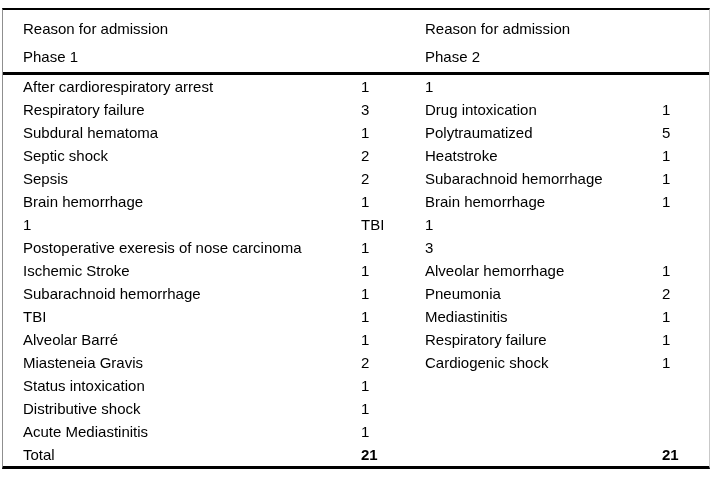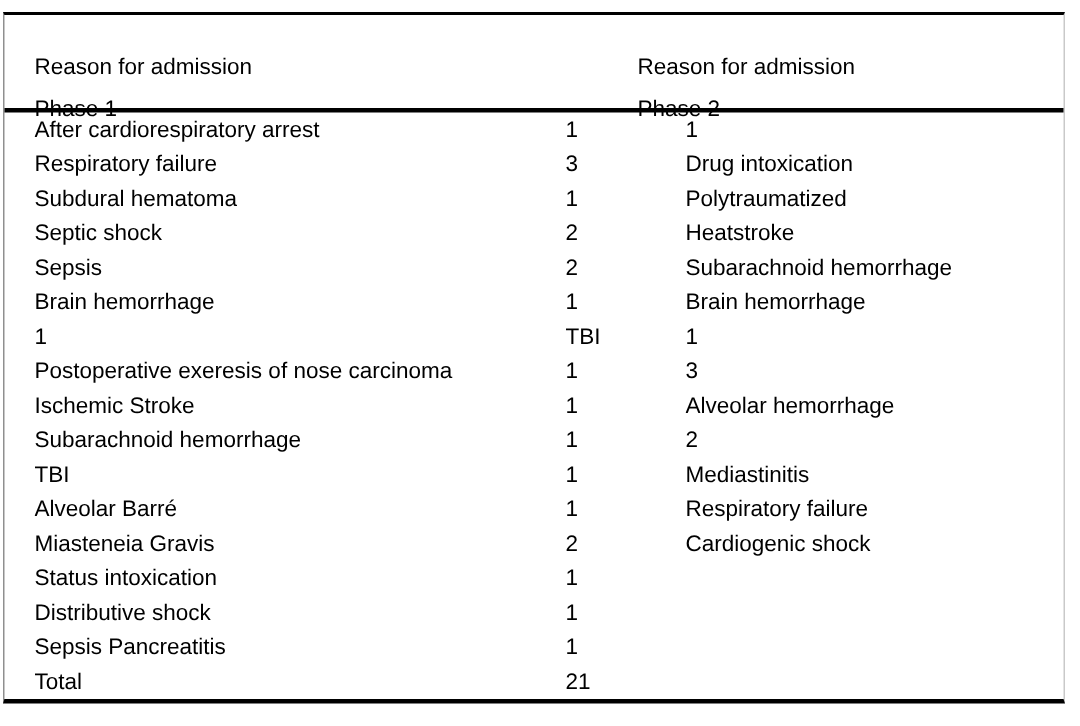--- a/index.html
+++ b/index.html
@@ -24,42 +24,41 @@
     border-bottom: 3px solid #000000;
     border-left: 1px solid #8f8f8f;
     border-right: 1px solid #c9c9c9;
     background: #ffffff;
   }
   .thead {
     display: grid;
     grid-template-columns: 338px 64px 237px 1fr;
     box-sizing: border-box;
     height: 65px;
-    padding: 23px 0 0 20px;
+    padding: 7px 0 0 20px;
     border-bottom: 3px solid #000000;
   }
   .hcell-left  { grid-column: 1 / 3; }
   .hcell-right { grid-column: 3 / 5; }
   .h-title, .h-sub { height: 23px; line-height: 23px; white-space: nowrap; }
   .h-sub { margin-top: 5px; }
   .tbody { display: block; }
   .trow {
     display: grid;
     grid-template-columns: 338px 64px 237px 1fr;
     padding-left: 20px;
     height: 23px;
     line-height: 23px;
-    gap: 16px;
   }
   .td {
     white-space: nowrap;
     overflow: hidden;
   }
   .td.count { text-align: left; }
-  .bold { font-weight: normal; }
+  .bold { font-weight: bold; }
 </style>
 </head>
 <body>
 
 <div class="page">
   <div class="table-frame">
 
     <div class="thead">
       <div class="hcell-left">
         <div class="h-title">Reason for admission</div>
@@ -119,20 +118,21 @@
         </div>
         <div class="trow">
           <div class="td reason">Ischemic Stroke</div>
           <div class="td count">1</div>
           <div class="td reason">Alveolar hemorrhage</div>
           <div class="td count">1</div>
         </div>
         <div class="trow">
           <div class="td reason">Subarachnoid hemorrhage</div>
           <div class="td count">1</div>
+          <div class="td reason">Pneumonia</div>
           <div class="td count">2</div>
         </div>
         <div class="trow">
           <div class="td reason">TBI</div>
           <div class="td count">1</div>
           <div class="td reason">Mediastinitis</div>
           <div class="td count">1</div>
         </div>
         <div class="trow">
           <div class="td reason">Alveolar Barré</div>
@@ -152,21 +152,21 @@
           <div class="td reason"></div>
           <div class="td count"></div>
         </div>
         <div class="trow">
           <div class="td reason">Distributive shock</div>
           <div class="td count">1</div>
           <div class="td reason"></div>
           <div class="td count"></div>
         </div>
         <div class="trow">
-          <div class="td reason">Sepsis Pancreatitis</div>
+          <div class="td reason">Acute Mediastinitis</div>
           <div class="td count">1</div>
           <div class="td reason"></div>
           <div class="td count"></div>
         </div>
         <div class="trow">
           <div class="td reason">Total</div>
           <div class="td count bold">21</div>
           <div class="td reason"></div>
           <div class="td count bold">21</div>
         </div>

